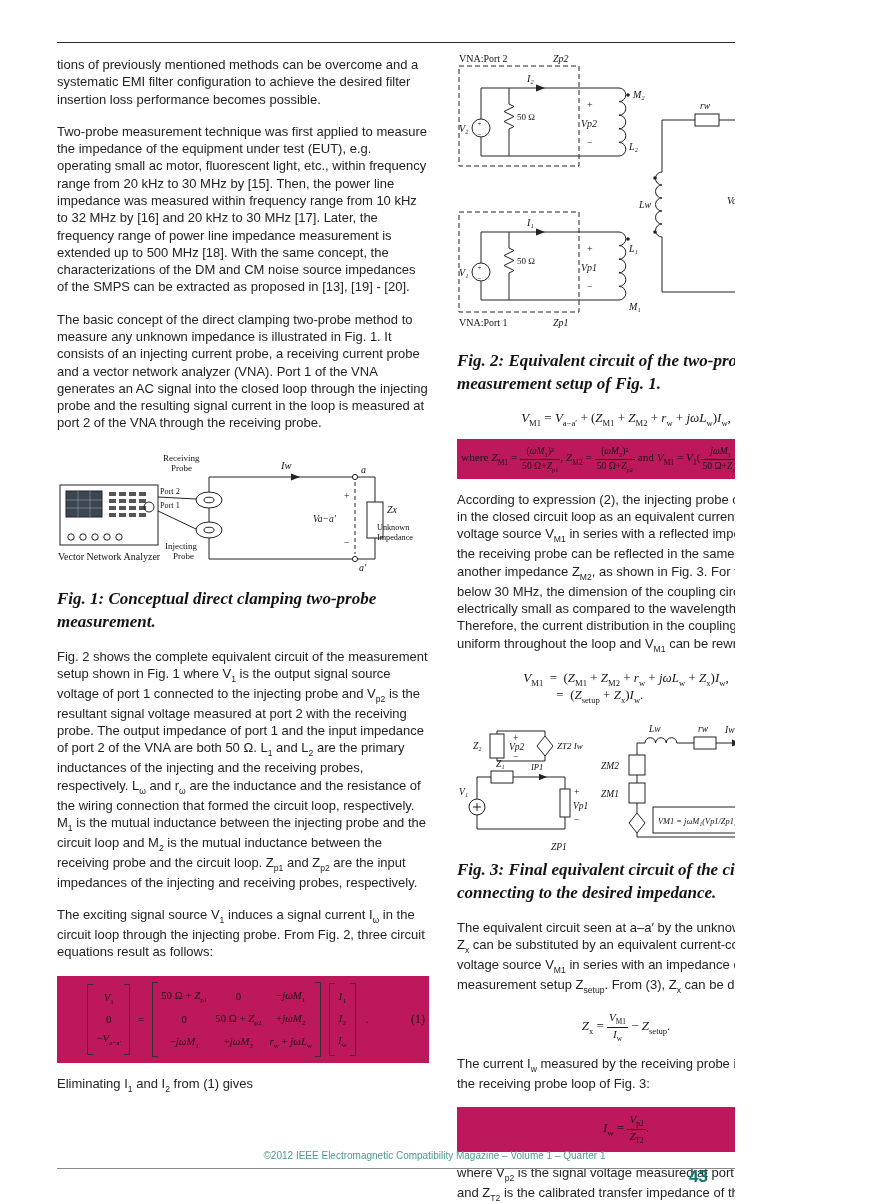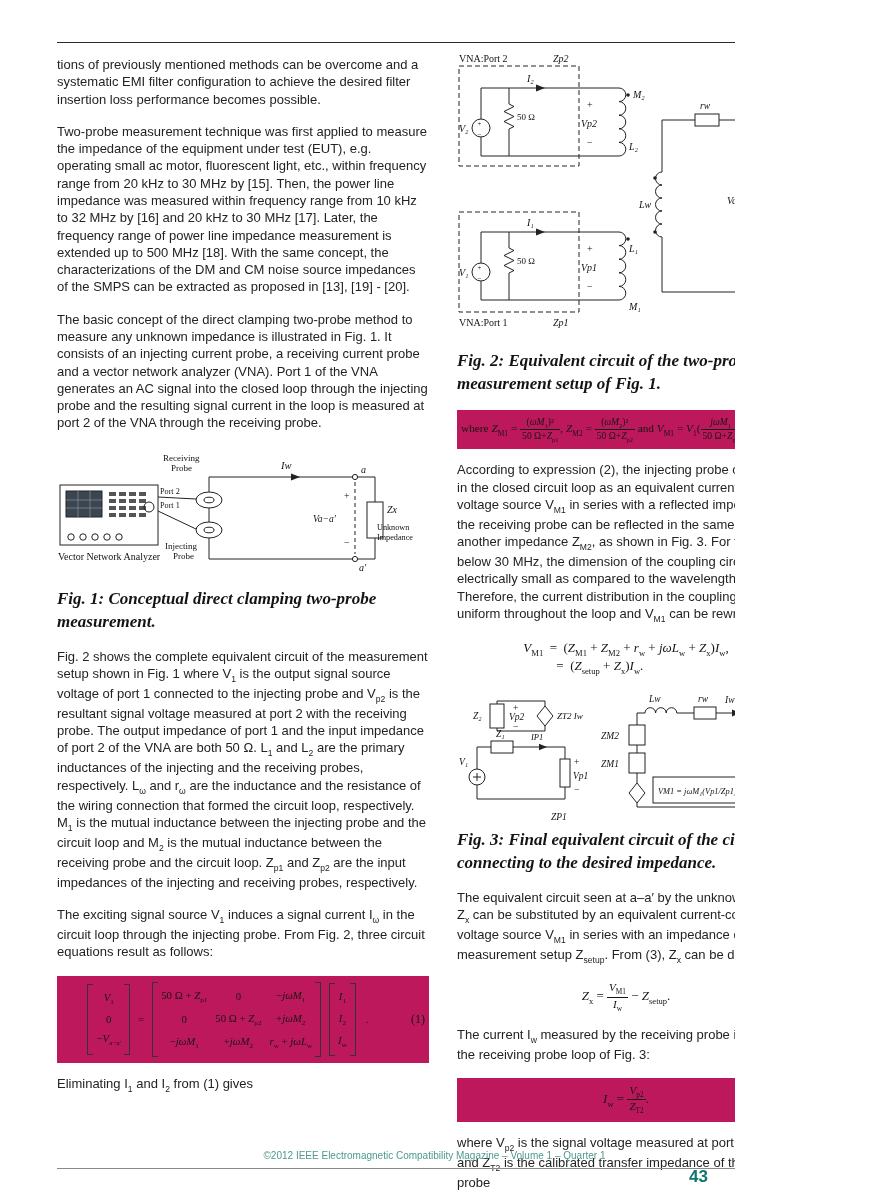--- a/index.html
+++ b/index.html
@@ -236,20 +236,24 @@
           <text x="130" y="200">+</text>
           <text x="124" y="219" font-style="italic">Vp1</text>
           <text x="130" y="238">−</text>
           <text x="172" y="200" font-style="italic">L₁</text>
           <text x="172" y="258" font-style="italic">M₁</text>
         </g>
       </svg>
     </figure>
     <p class="fig-caption">Fig. 2: Equivalent circuit of the two-probe measurement setup of Fig. 1.</p>
 
+    <div class="eq-row">
+      <div class="eq-body"><i>V</i><sub>M1</sub> = <i>V</i><sub>a−a′</sub> + (<i>Z</i><sub>M1</sub> + <i>Z</i><sub>M2</sub> + <i>r</i><sub>w</sub> + <i>jωL</i><sub>w</sub>)<i>I</i><sub>w</sub>,</div>
+      <div class="eq-num">(2)</div>
+    </div>
     <div class="where-line gray-bg">where <i>Z</i><sub>M1</sub> = <span class="frac">
           <span class="fn">(<i>ωM</i><sub>1</sub>)²</span>
           <span class="fd">50 Ω+<i>Z</i><sub>p1</sub></span>
         </span>, <i>Z</i><sub>M2</sub> = <span class="frac">
           <span class="fn">(<i>ωM</i><sub>2</sub>)²</span>
           <span class="fd">50 Ω+<i>Z</i><sub>p2</sub></span>
         </span> and <i>V</i><sub>M1</sub> = <i>V</i><sub>1</sub>(<span class="frac">
           <span class="fn"><i>jωM</i><sub>1</sub></span>
           <span class="fd">50 Ω+<i>Z</i><sub>p1</sub></span>
         </span>).</div>

